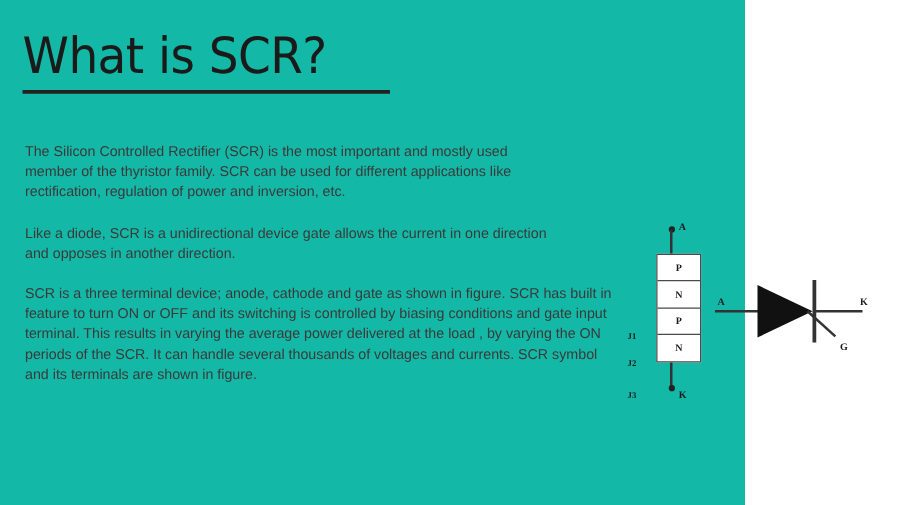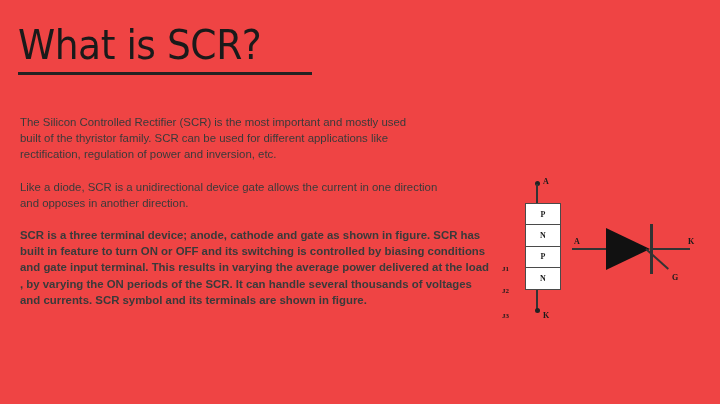--- a/index.html
+++ b/index.html
@@ -9,23 +9,23 @@
   body {
     width: 720px;
     height: 404px;
     background: #ffffff;
     font-family: "Liberation Sans", sans-serif;
     overflow: hidden;
     position: relative;
   }
   .slide {
     position: relative;
-    width: 720px;
+    width: 596px;
     height: 404px;
-    background: #ef4444;
+    background: #14b8a6;
   }
 
   
   .title-block {
     position: absolute;
     left: 18px;
     top: 22px;
     width: 420px;
   }
   .slide-title {
@@ -54,21 +54,21 @@
     width: 470px;
   }
   .para {
     font-family: "Liberation Sans", sans-serif;
     font-size: 11.4px;
     line-height: 16.2px;
     color: #3a3a3a;
     margin: 0 0 16px 0;
     text-align: left;
   }
-  .para:last-child { margin-bottom: 0; font-weight: bold; }
+  .para:last-child { margin-bottom: 0; }
   .para.p1 { width: 406px; }
   .para.p2 { width: 430px; }
   .para.p3 { width: 470px; }
 
   
   .figures {
     position: absolute;
     left: 494px;
     top: 172px;
     width: 215px;
@@ -206,21 +206,21 @@
 <body>
 
 <div class="slide">
 
   <div class="title-block">
     <div class="slide-title">What is SCR?</div>
     <div class="title-rule"></div>
   </div>
 
   <div class="body-col">
-    <p class="para p1">The Silicon Controlled Rectifier (SCR) is the most important and mostly used built of the thyristor family. SCR can be used for different applications like rectification, regulation of power and inversion, etc.</p>
+    <p class="para p1">The Silicon Controlled Rectifier (SCR) is the most important and mostly used member of the thyristor family. SCR can be used for different applications like rectification, regulation of power and inversion, etc.</p>
     <p class="para p2">Like a diode, SCR is a unidirectional device gate allows the current in one direction and opposes in another direction.</p>
     <p class="para p3">SCR is a three terminal device; anode, cathode and gate as shown in figure. SCR has built in feature to turn ON or OFF and its switching is controlled by biasing conditions and gate input terminal. This results in varying the average power delivered at the load , by varying the ON periods of the SCR. It can handle several thousands of voltages and currents. SCR symbol and its terminals are shown in figure.</p>
   </div>
 
   <div class="figures">
 
     <div class="pnpn">
       <div class="lead-dot dot-top"></div>
       <div class="lead-v lead-top"></div>
       <span class="term-label term-a">A</span>

